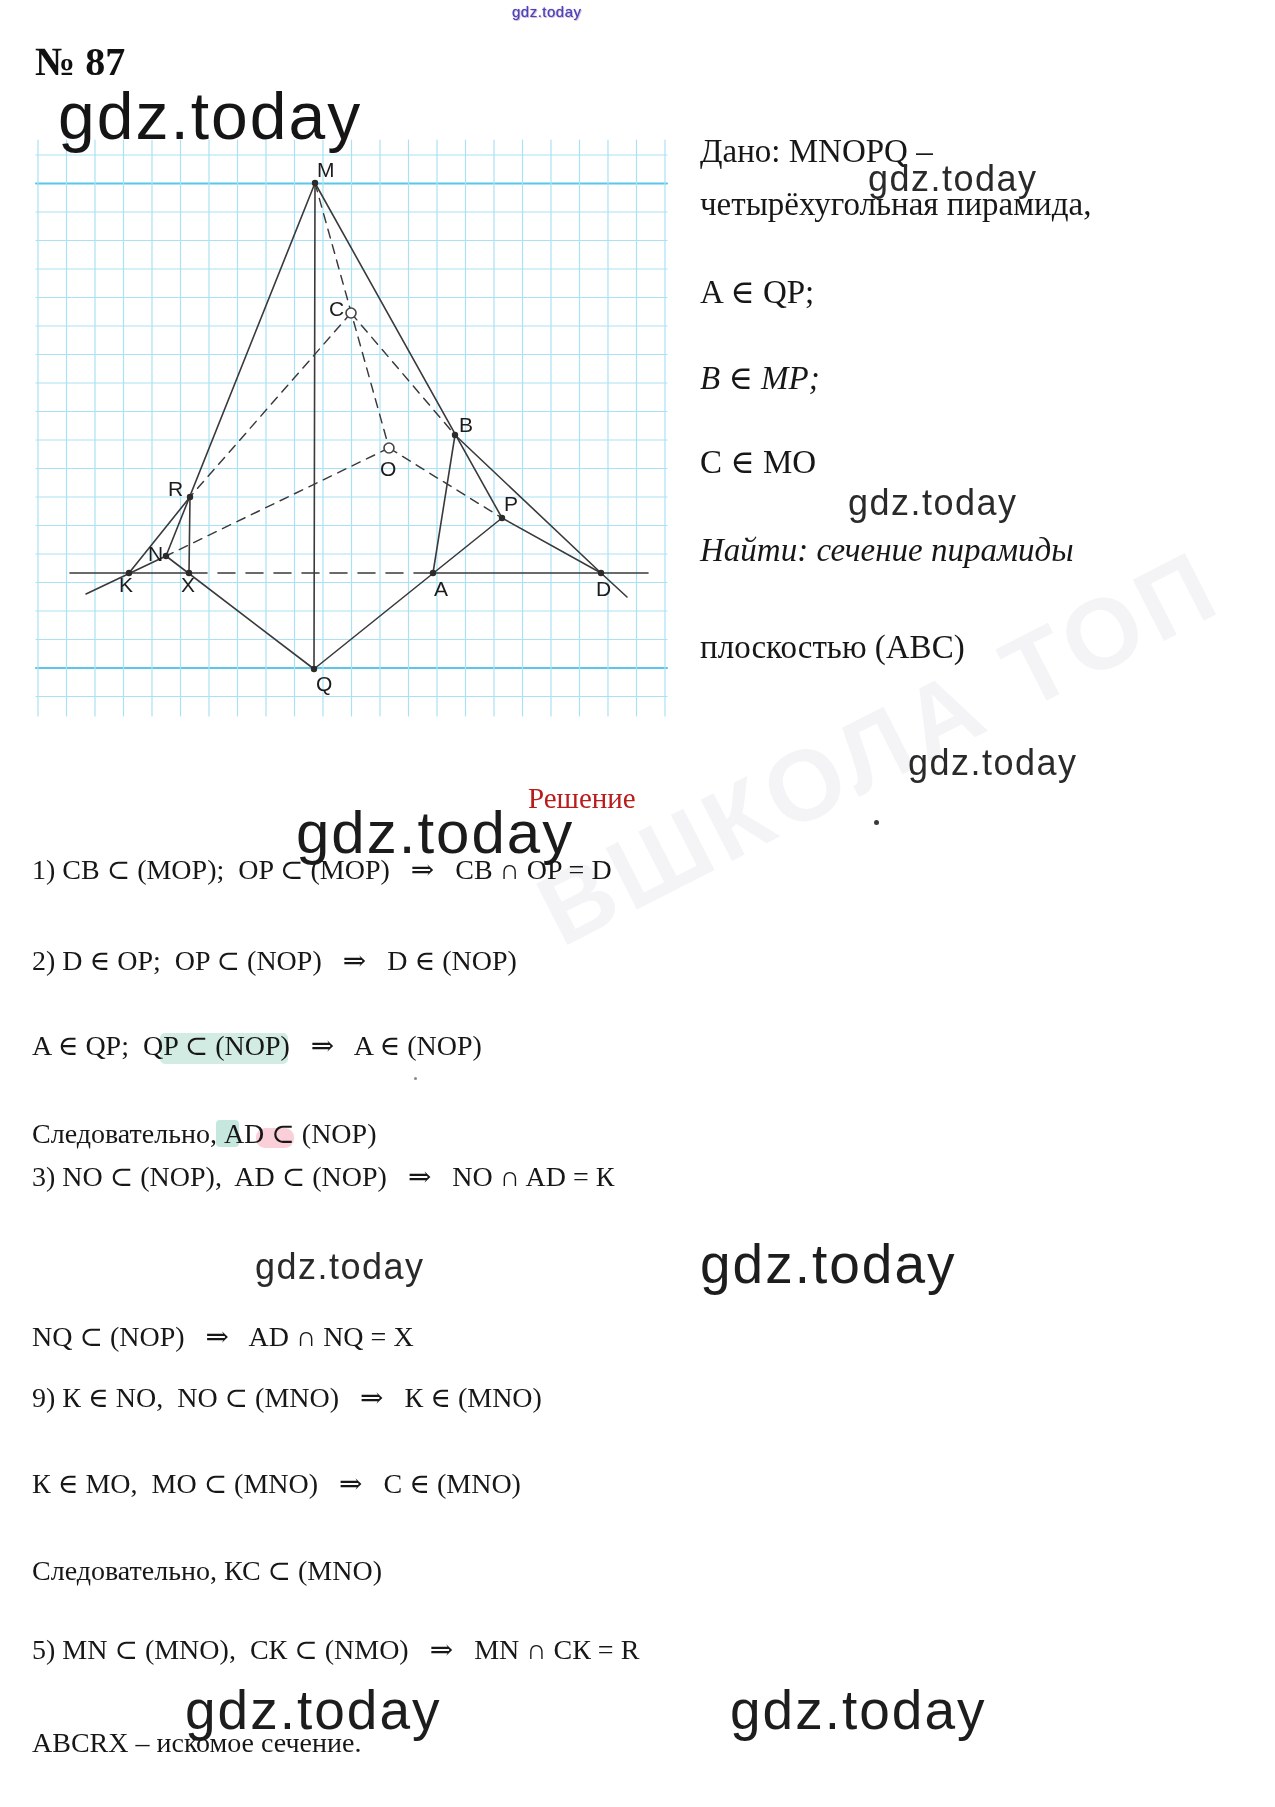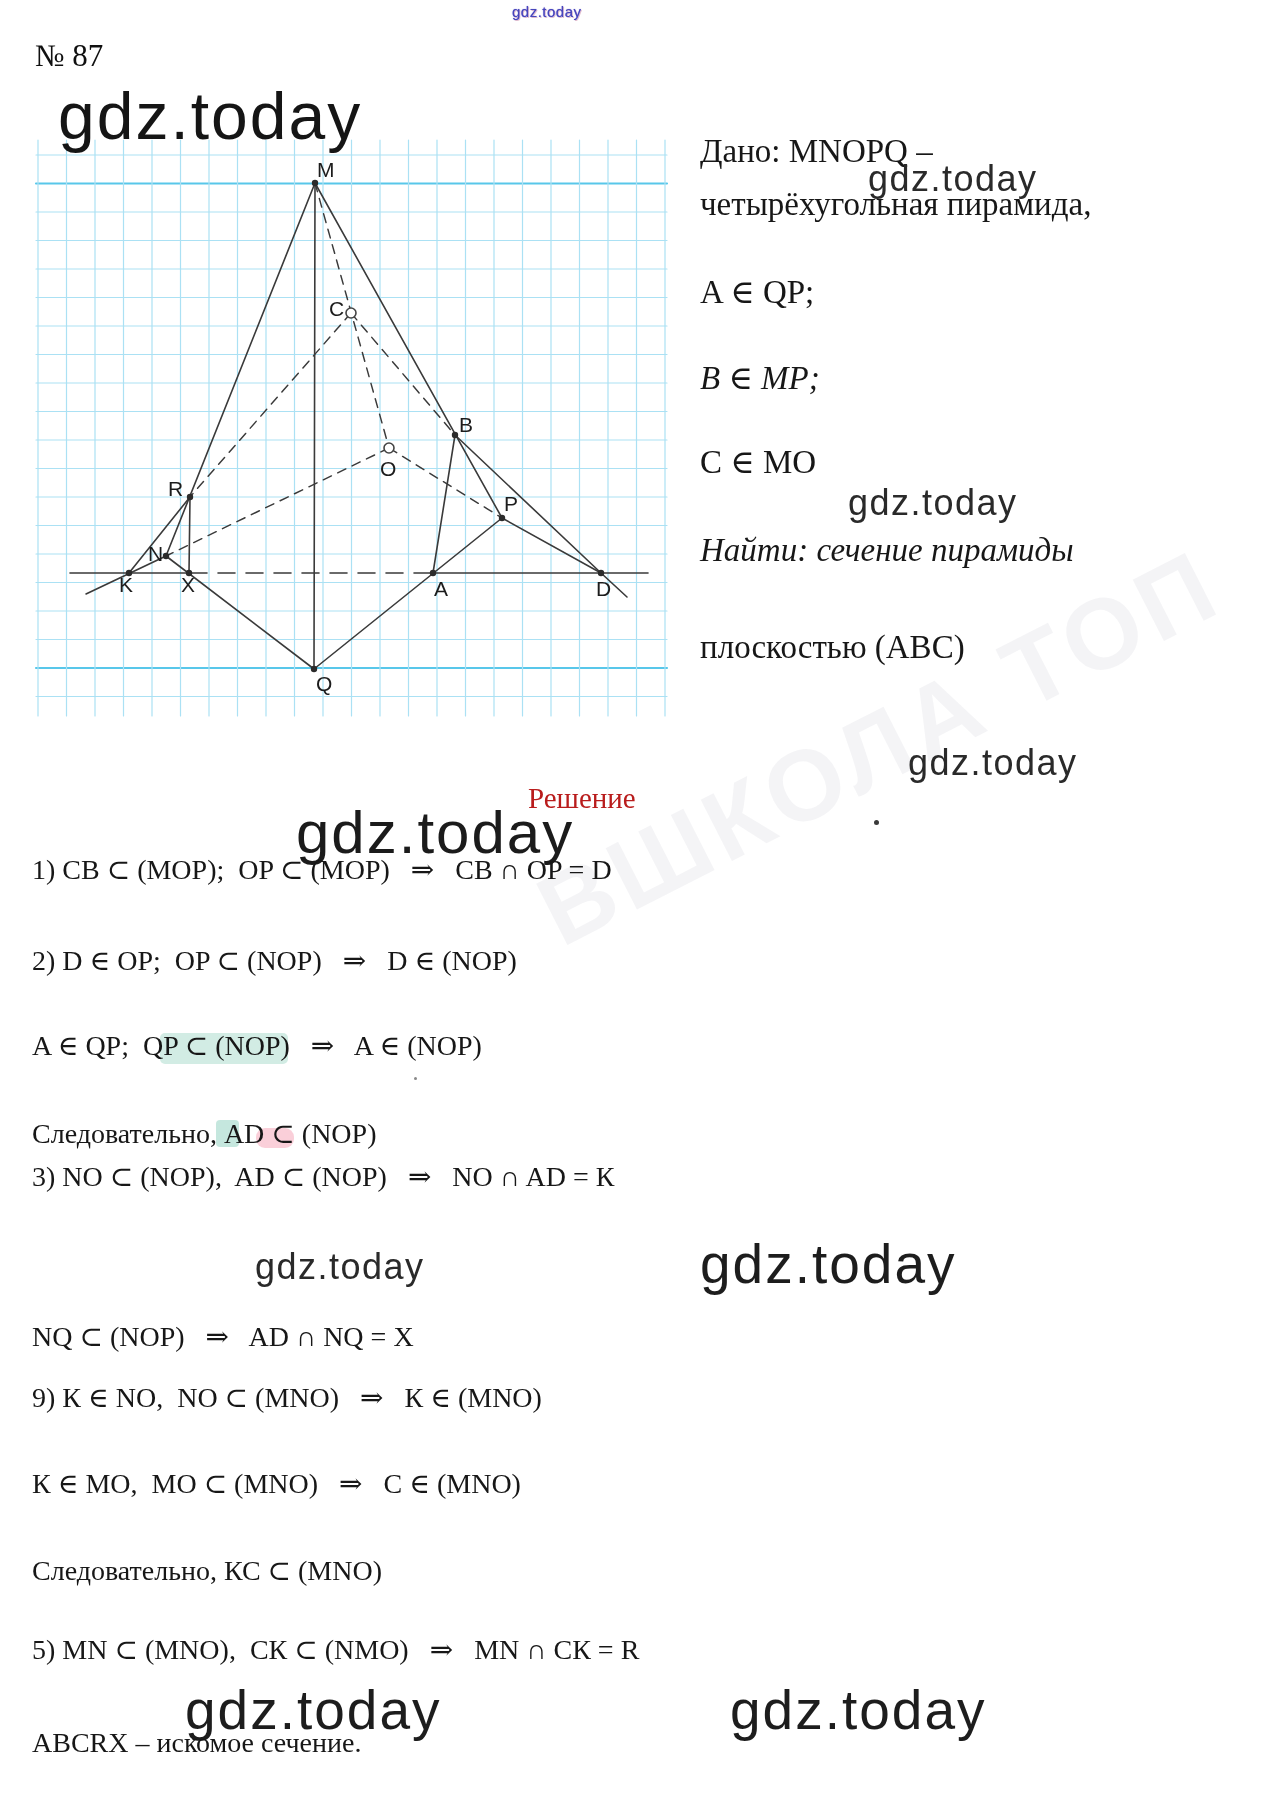--- a/index.html
+++ b/index.html
@@ -17,21 +17,21 @@
   .wm-small{font-size:36px;color:#2a2a2a;}
   .wm-tiny{font-size:15px;color:#4646bb;letter-spacing:.5px;text-shadow:0 0 1px rgba(90,70,200,.8),1px 1px 0 rgba(190,90,120,.35);}
   .wm-diagonal{
     font-size:100px;font-weight:bold;color:rgba(110,112,128,0.075);letter-spacing:6px;
     transform:rotate(-27deg);transform-origin:center center;
   }
   #diagram-svg{position:absolute;left:0;top:0;z-index:1;}
   .txt{z-index:2;}
   .artifact{position:absolute;z-index:1;}
   .dot-artifact{position:absolute;background:#3a3a3a;border-radius:50%;z-index:2;}
-  .title{position:absolute;left:35px;top:38px;font-size:31px;font-weight:normal;color:#101010;text-align:center;}
+  .title{position:absolute;left:35px;top:38px;font-size:40px;font-weight:bold;color:#101010;text-align:center;}
   .heading{position:absolute;font-size:29px;color:#b91c1c;}
 </style>
 </head>
 <body>
 
 <svg id="diagram-svg" width="1275" height="1807" viewBox="0 0 1275 1807">
     <line x1="36" y1="155" x2="667" y2="155" stroke="#abe1f4" stroke-width="1.2" stroke-linecap="round"></line>
     <line x1="36" y1="183.5" x2="667" y2="183.5" stroke="#58c7ea" stroke-width="2.1" stroke-linecap="round"></line>
     <line x1="36" y1="212" x2="667" y2="212" stroke="#abe1f4" stroke-width="1.2" stroke-linecap="round"></line>
     <line x1="36" y1="240.5" x2="667" y2="240.5" stroke="#abe1f4" stroke-width="1.2" stroke-linecap="round"></line>

